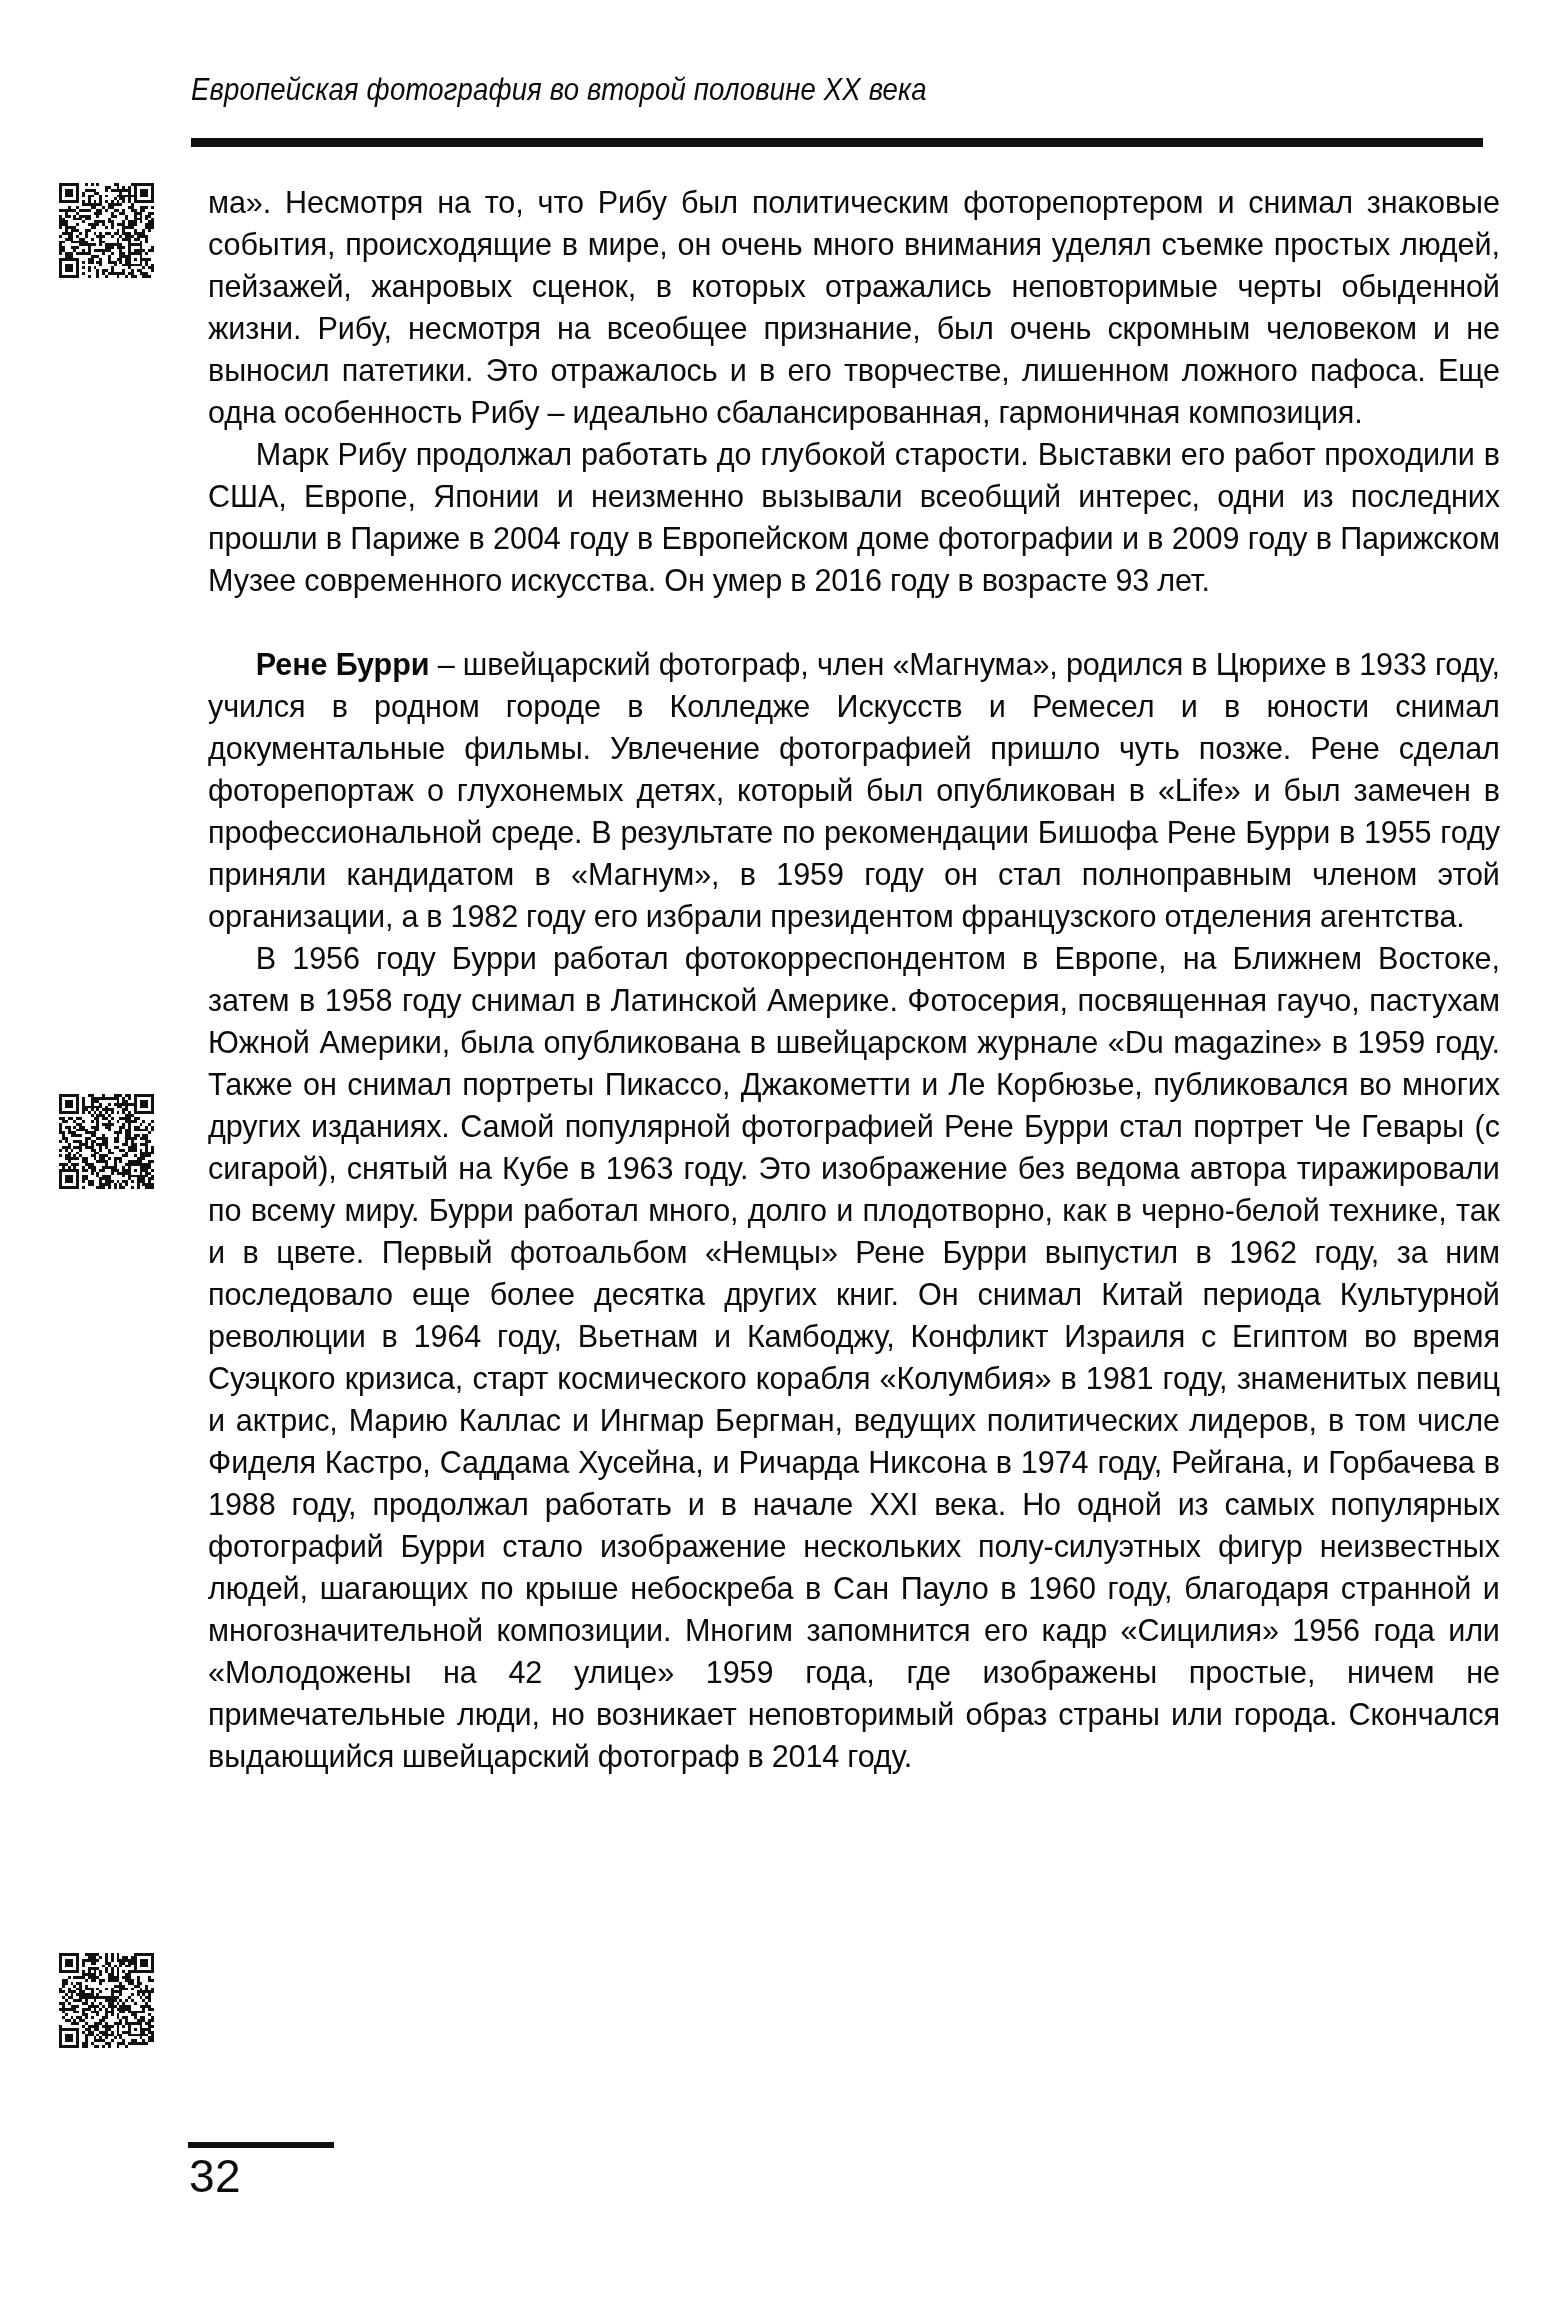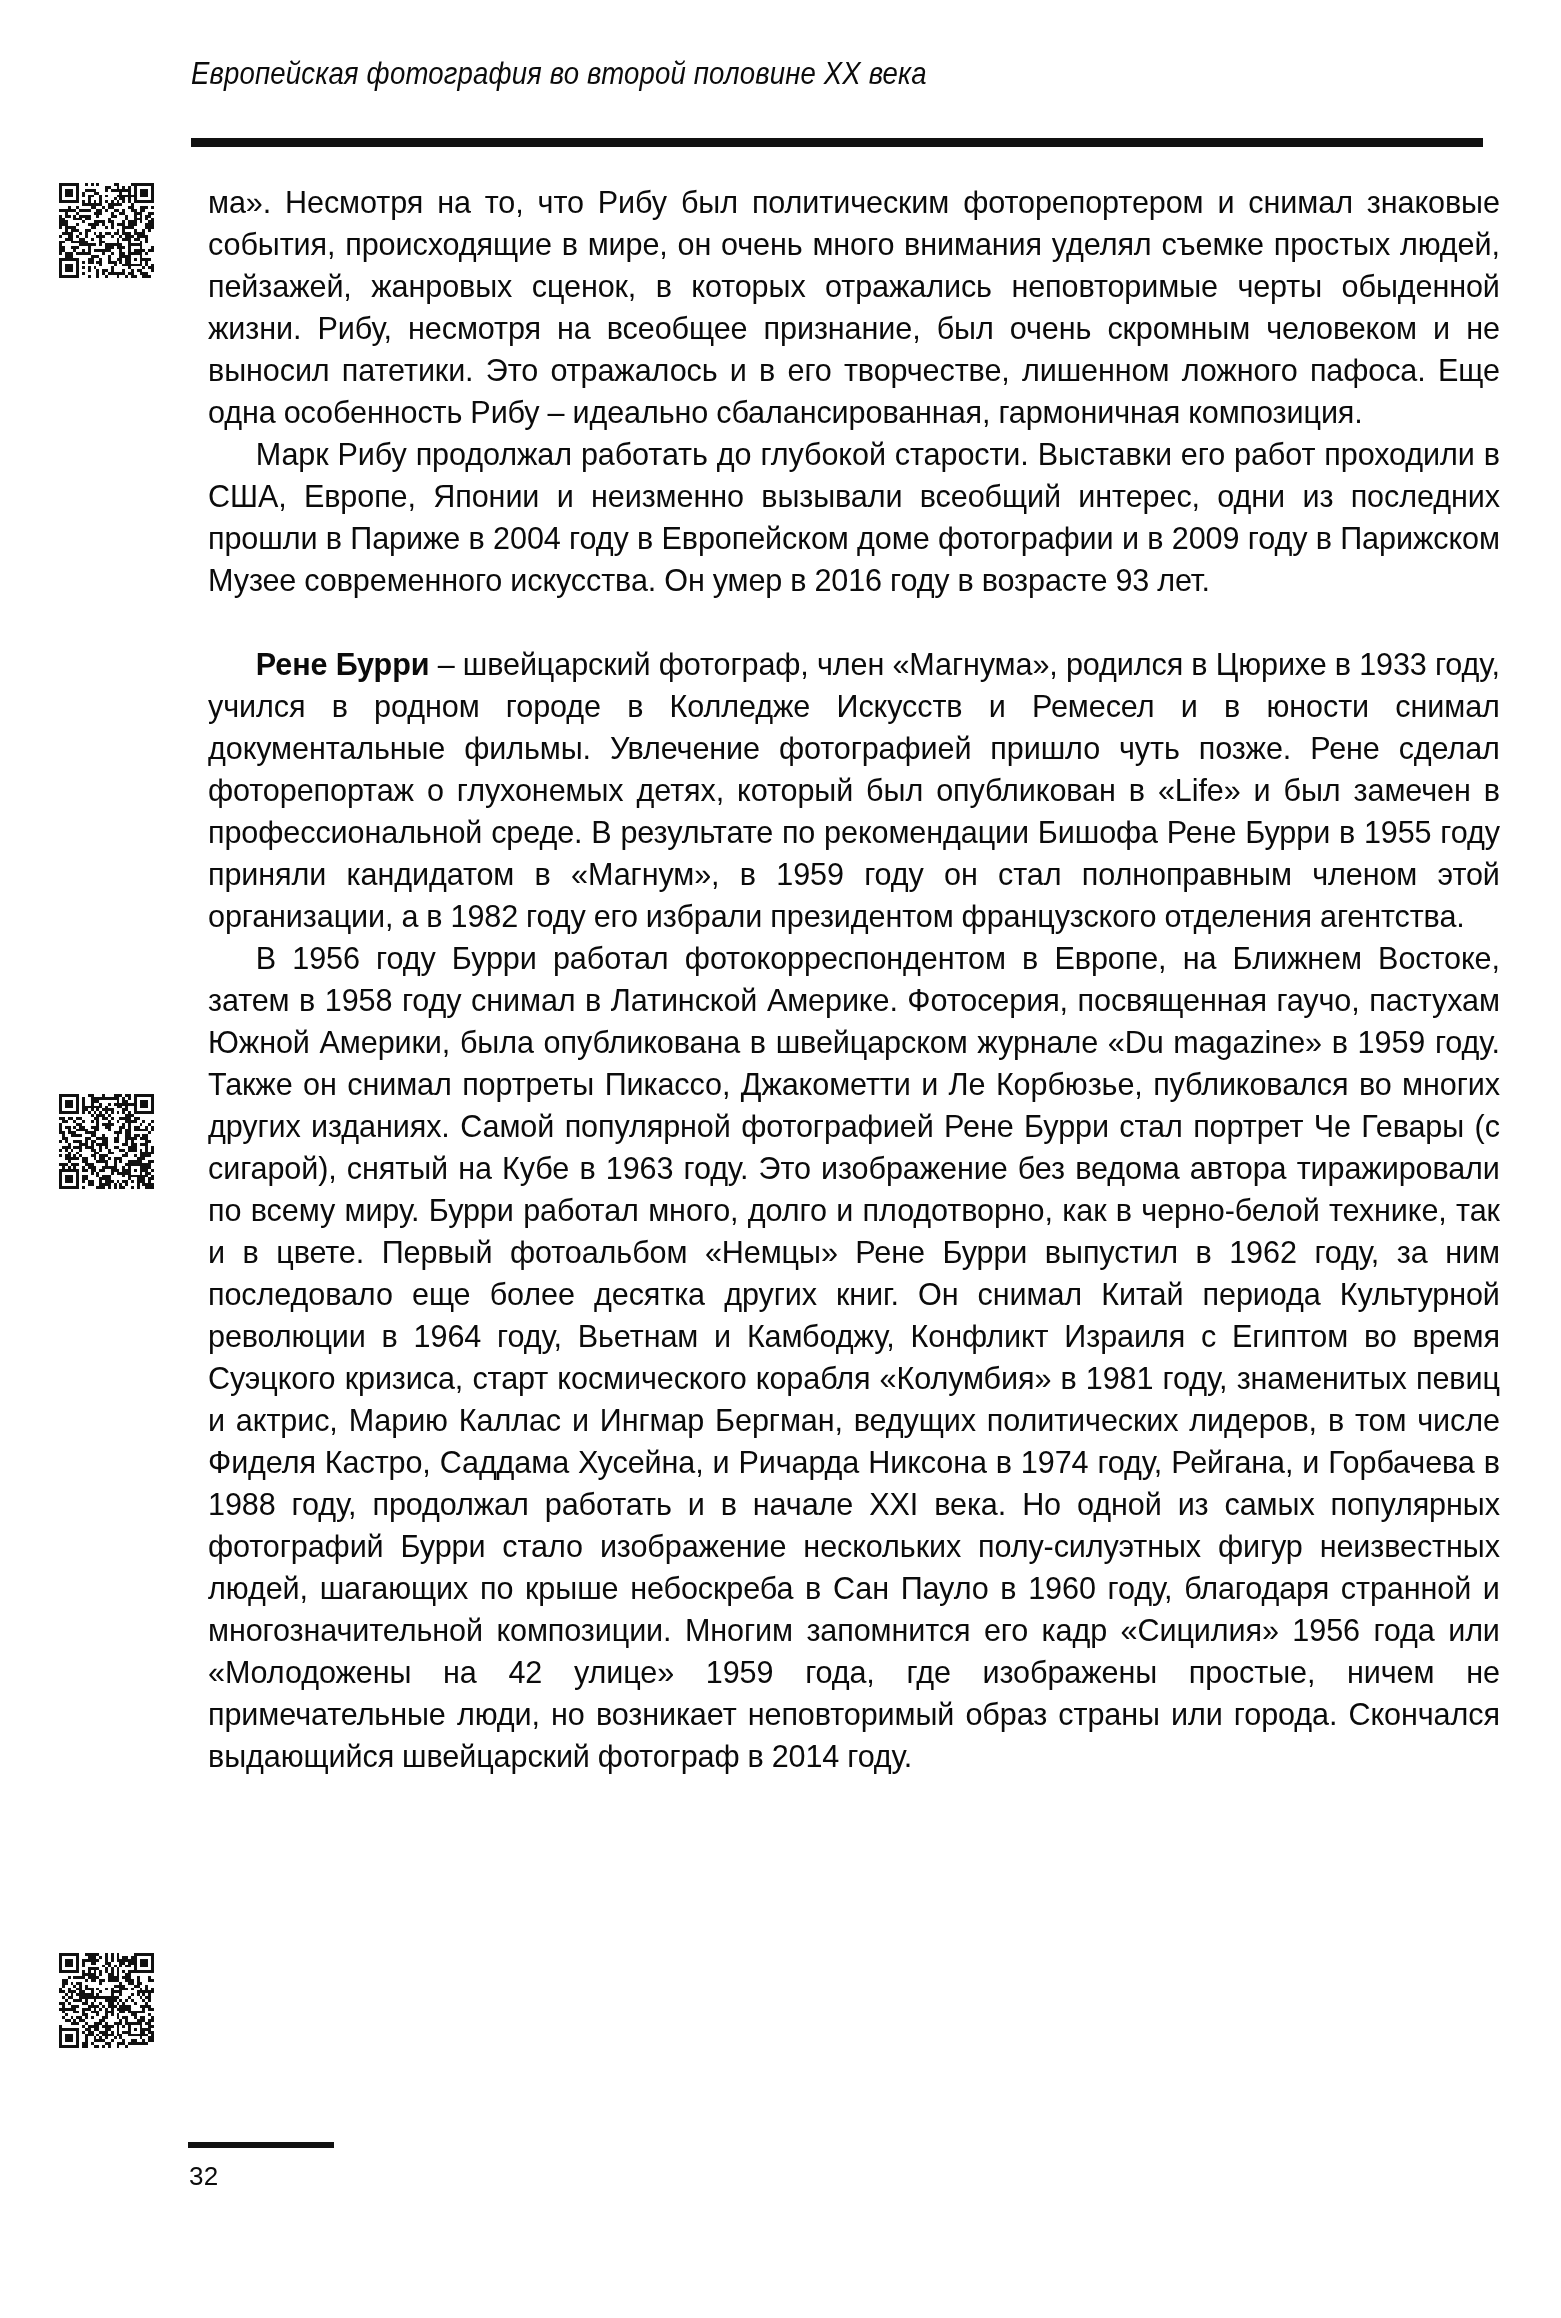--- a/index.html
+++ b/index.html
@@ -18,21 +18,21 @@
     height: 2319px;
     background: #ffffff;
     overflow: hidden;
     box-sizing: border-box;
   }
 
   
   .running-head {
     position: absolute;
     left: 191px;
-    top: 55px;
+    top: 71px;
     width: 1292px;
     text-align: left;
   }
   .running-head-text {
     display: inline-block;
     font-style: italic;
     font-weight: 400;
     font-size: 32px;
     line-height: 37px;
     letter-spacing: 0.2px;
@@ -93,21 +93,21 @@
     left: 188px;
     top: 2142px;
     width: 146px;
     height: 6.4px;
     background: #111111;
   }
   .folio {
     position: absolute;
     left: 189px;
     top: 2155px;
-    font-size: 26px;
+    font-size: 46px;
     line-height: 42px;
     font-weight: 400;
     letter-spacing: 0.4px;
   }
 </style>
 </head>
 <body>
 
 <div class="page">
 

